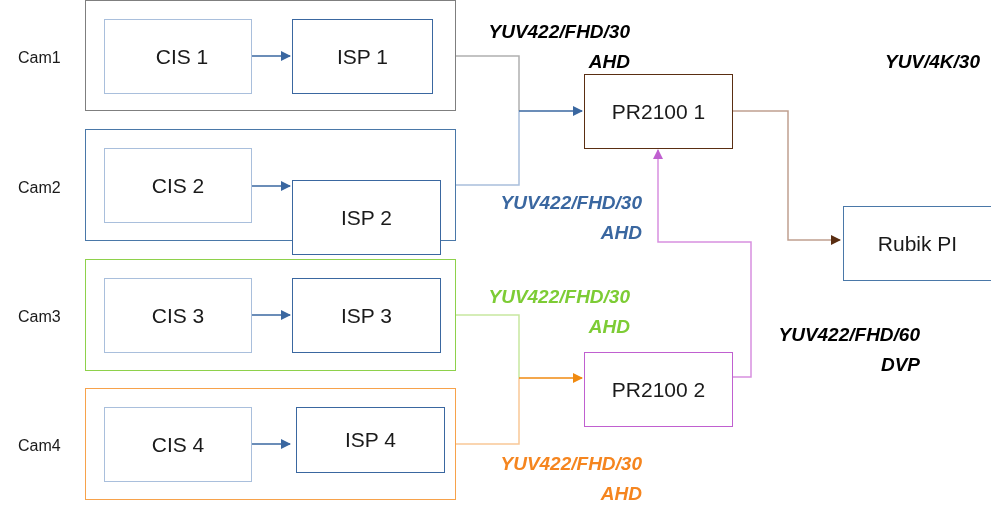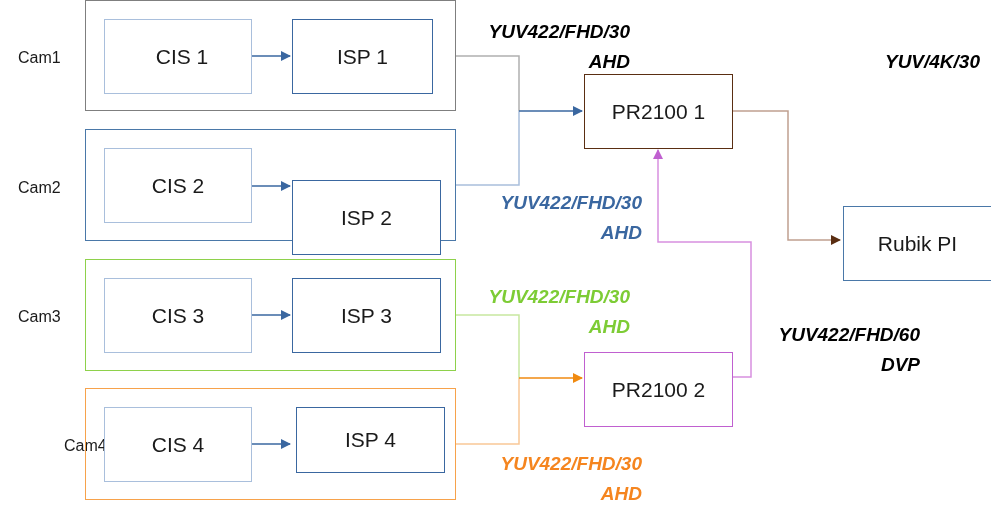--- a/index.html
+++ b/index.html
@@ -58,21 +58,21 @@
 <div class="cam-label" style="left:18px;top:178px;">Cam2</div>
 <div class="outer" style="left:85px;top:129px;width:371px;height:112px;border:1.5px solid #4a78a8;"></div>
 <div class="box" style="left:104px;top:148px;width:148px;height:75px;border:1.5px solid #a9bfdc;">CIS 2</div>
 <div class="box" style="left:292px;top:132px;width:149px;height:75px;border:1.5px solid #3a67a0;margin-top:48px;">ISP 2</div>
 
 <div class="cam-label" style="left:18px;top:307px;">Cam3</div>
 <div class="outer" style="left:85px;top:259px;width:371px;height:112px;border:1.5px solid #8ed14b;"></div>
 <div class="box" style="left:104px;top:278px;width:148px;height:75px;border:1.5px solid #a9bfdc;">CIS 3</div>
 <div class="box" style="left:292px;top:278px;width:149px;height:75px;border:1.5px solid #3a67a0;">ISP 3</div>
 
-<div class="cam-label" style="left:18px;top:436px;margin-left:46px;">Cam4</div>
+<div class="cam-label" style="left:18px;top:436px;">Cam4</div>
 <div class="outer" style="left:85px;top:388px;width:371px;height:112px;border:1.5px solid #f7a24b;"></div>
 <div class="box" style="left:104px;top:407px;width:148px;height:75px;border:1.5px solid #a9bfdc;">CIS 4</div>
 <div class="box" style="left:296px;top:407px;width:149px;height:66px;border:1.5px solid #3a67a0;">ISP 4</div>
 
 <div class="box" style="left:584px;top:74px;width:149px;height:75px;border:1.5px solid #5a2e12;">PR2100 1</div>
 <div class="box" style="left:584px;top:352px;width:149px;height:75px;border:1.5px solid #c060d0;">PR2100 2</div>
 <div class="box" style="left:843px;top:206px;width:148px;height:75px;border:1.5px solid #4a78a8;border-right:none;">Rubik PI</div>
 
 <div class="lbl" style="left:470px;top:17px;width:160px;color:#000;">
   <div>YUV422/FHD/30</div>

